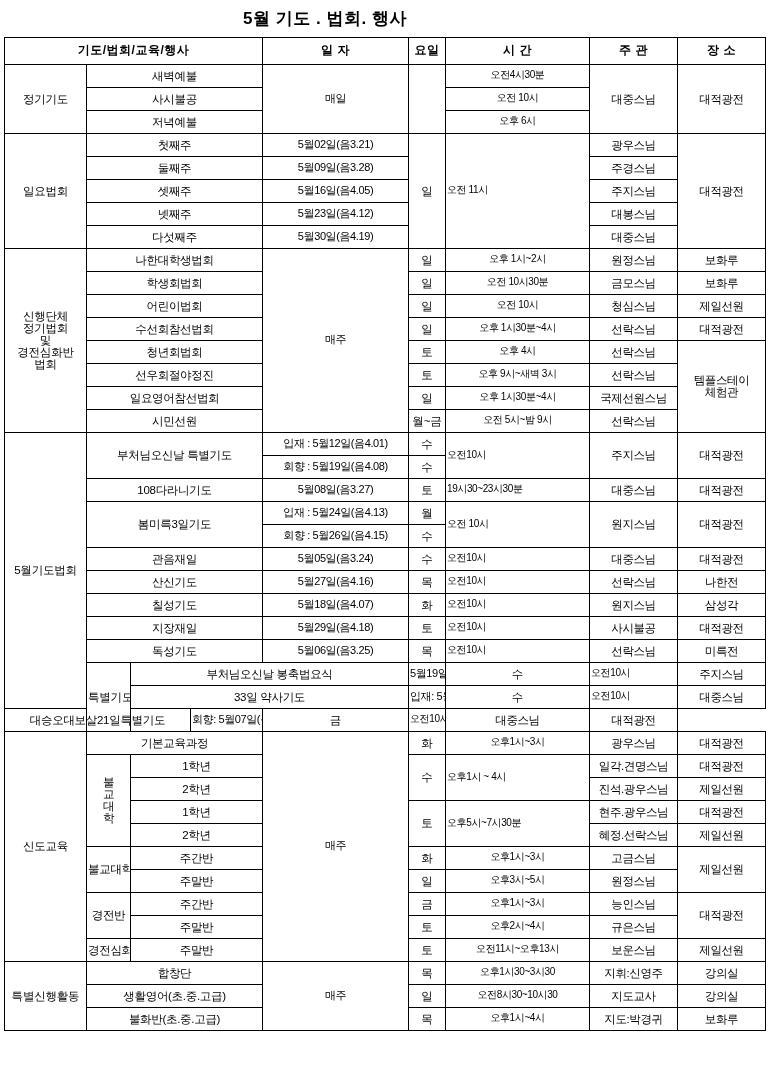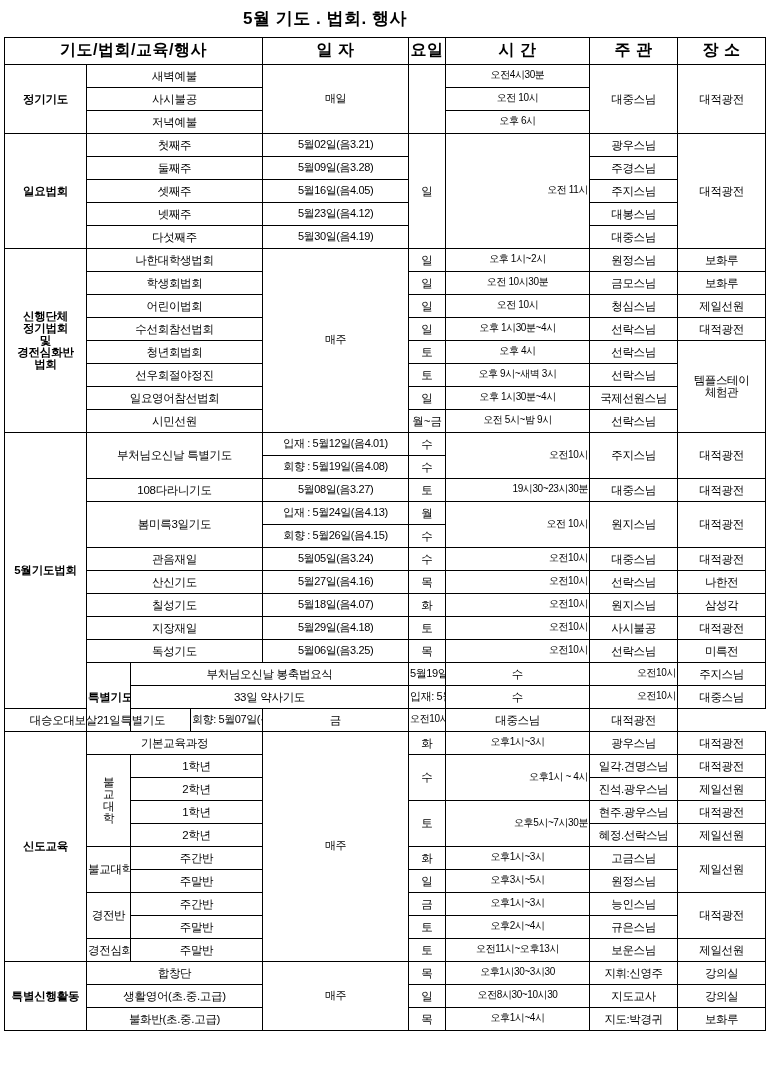--- a/index.html
+++ b/index.html
@@ -35,28 +35,28 @@
   table.sched th, table.sched td {
     border: 1px solid #000000;
     text-align: center;
     vertical-align: middle;
     padding: 0 1px;
     line-height: 1.05;
     overflow: hidden;
     white-space: nowrap;
   }
   table.sched thead th {
-    font-size: 16px;
+    font-size: 12px;
     font-weight: bold;
     height: 26px;
     letter-spacing: 0.5px;
     margin-top: 43px;
   }
   td.cat {
-    font-weight: bold;
+    font-weight: normal;
     font-size: 11.5px;
     letter-spacing: -0.2px;
   }
   td.name {
     font-size: 11.5px;
     letter-spacing: -0.3px;
   }
   td.date {
     font-size: 11px;
     text-align: left;
@@ -70,21 +70,21 @@
   td.day {
     font-size: 11.5px;
   }
   td.time {
     font-size: 10px;
     text-align: left;
     padding-left: 3px;
     letter-spacing: -0.4px;
   }
   td.time.c {
-    text-align: right;
+    text-align: left;
     padding-left: 1px;
   }
   td.host {
     font-size: 11.5px;
     letter-spacing: -0.4px;
   }
   td.place {
     font-size: 11.5px;
     letter-spacing: -0.4px;
   }

